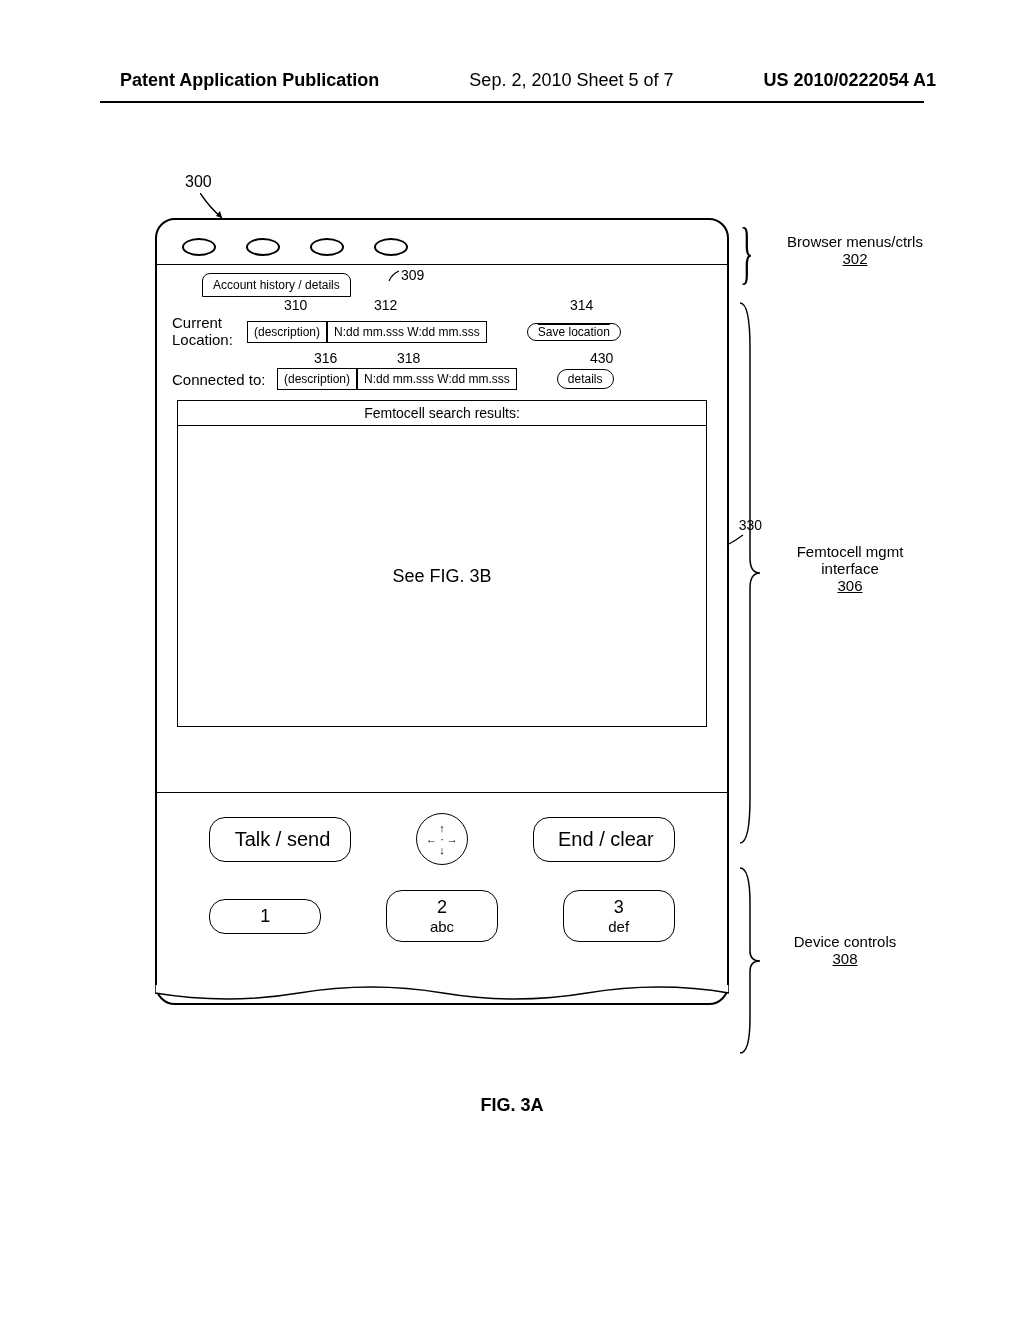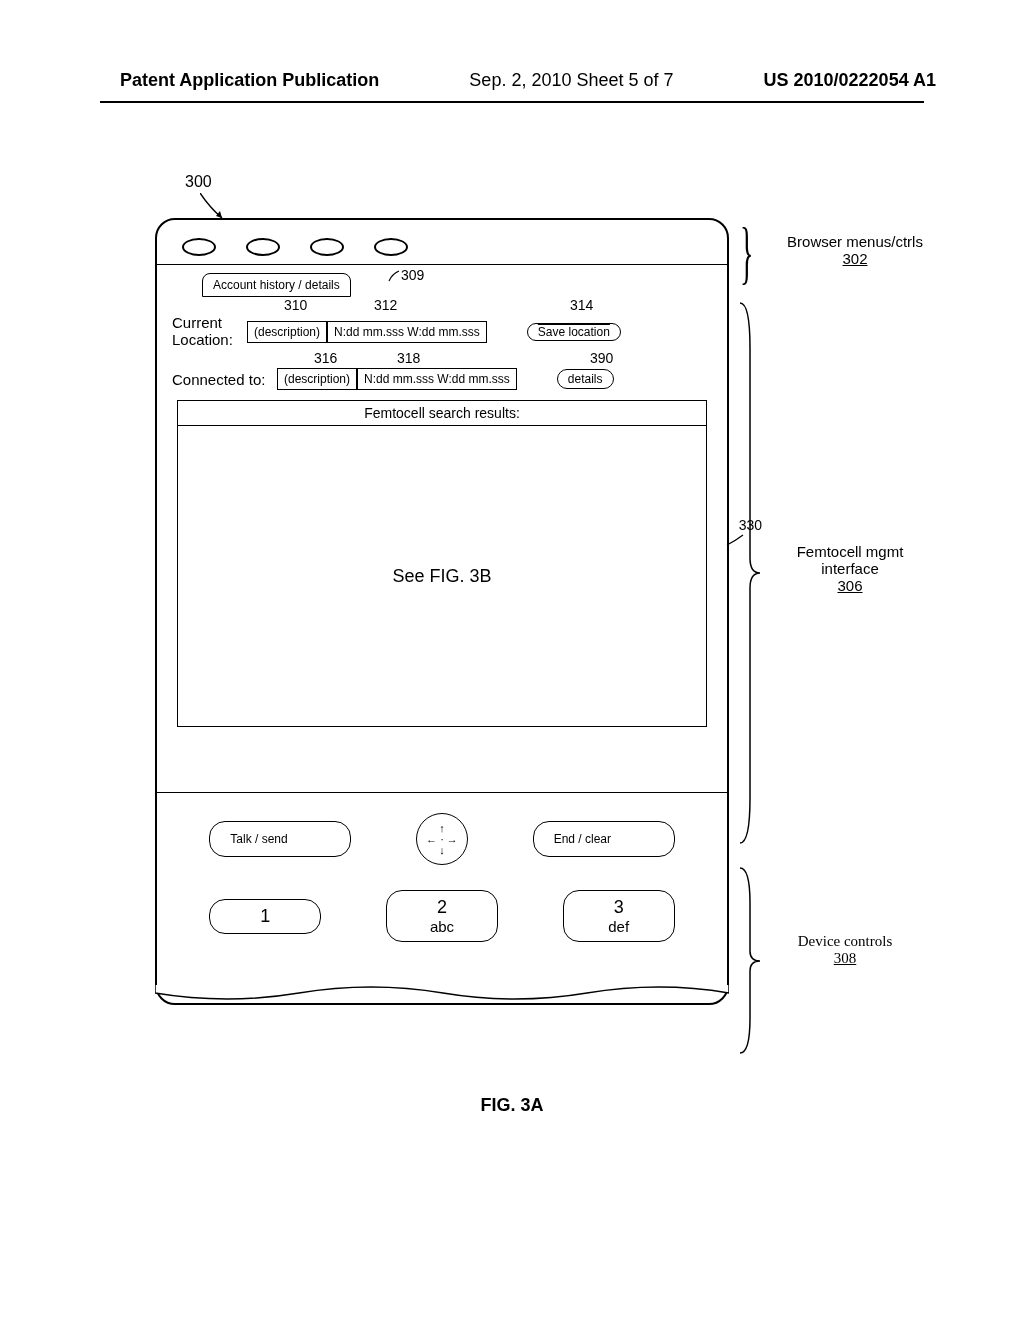--- a/index.html
+++ b/index.html
@@ -144,22 +144,22 @@
     .control-row {
       display: flex;
       justify-content: space-around;
       align-items: center;
       margin-bottom: 25px;
     }
     .control-btn {
       border: 1.5px solid black;
       border-radius: 16px;
       padding: 10px 20px;
-      text-align: left;
-      font-size: 12px;
+      text-align: right;
+      font-size: 20px;
       min-width: 100px;
     }
     .dpad {
       width: 50px;
       height: 50px;
       border: 1.5px solid black;
       border-radius: 50%;
       position: relative;
       display: flex;
       align-items: center;
@@ -248,21 +248,21 @@
         <div class="label-text" style="width:75px; line-height:1.1;">Current Location:</div>
         <div class="box">(description)</div>
         <div class="box">N:dd mm.sss W:dd mm.sss</div>
         <div style="width:40px"></div>
         <div class="btn-rounded" style="line-height:1;"><span style="text-decoration:overline">Save location</span></div>
       </div>
 
       <div class="row" style="margin-top:20px; position:relative;">
         <span class="ref-small" style="top:-18px; left:142px;">316</span>
         <span class="ref-small" style="top:-18px; left:225px;">318</span>
-        <span class="ref-small" style="top:-18px; left:418px;">390</span>
+        <span class="ref-small" style="top:-18px; left:418px;">430</span>
         <div class="label-text" style="width:105px;">Connected to:</div>
         <div class="box">(description)</div>
         <div class="box">N:dd mm.sss W:dd mm.sss</div>
         <div style="width:40px"></div>
         <div class="btn-rounded">details</div>
       </div>
 
 
       <span class="ref-small" style="top:252px; right:-35px;">330</span>
       <svg style="position:absolute; top:268px; right:-18px;" width="20" height="15">
@@ -321,21 +321,21 @@
   <div class="annotation" style="top:360px; left:680px; width:140px;">
     <div>Femtocell mgmt interface</div>
     <div class="annotation-num">306</div>
   </div>
 
   <div style="position:absolute; top:680px; left:638px; height:195px;">
     <svg width="25" height="195">
       <path d="M 2 5 Q 12 5 12 40 L 12 88 Q 12 98 22 98 Q 12 98 12 108 L 12 155 Q 12 190 2 190" stroke="black" fill="none" stroke-width="1.5"></path>
     </svg>
   </div>
-  <div class="annotation" style="top:750px; left:680px; width:130px;font-family:Liberation Serif, serif;">
+  <div class="annotation" style="top:750px; left:680px; width:130px;">
     <div>Device controls</div>
     <div class="annotation-num">308</div>
   </div>
 
 </div>
 
 <div style="position:absolute; top:1095px; width:100%; text-align:center;">
   <span class="fig-caption" style="font-weight:bold; font-size:18px;">FIG. 3A</span>
 </div>
 

